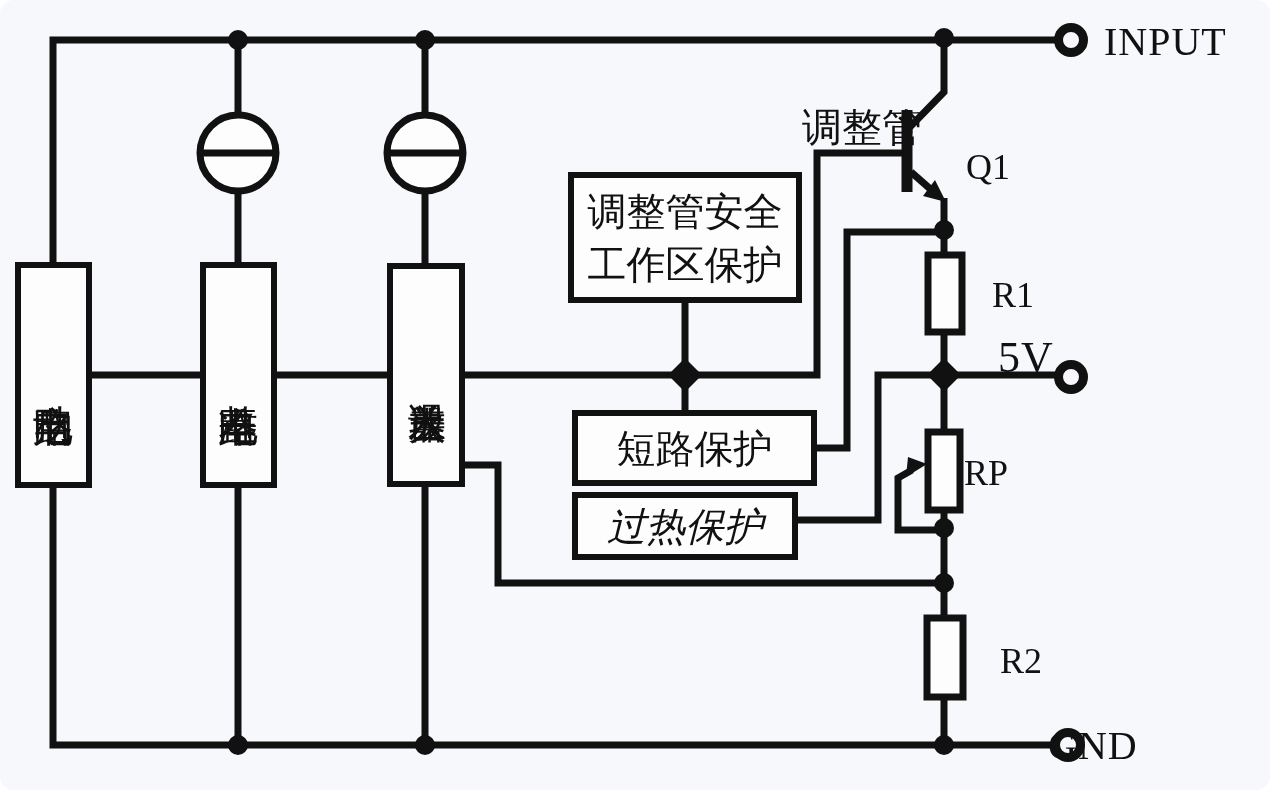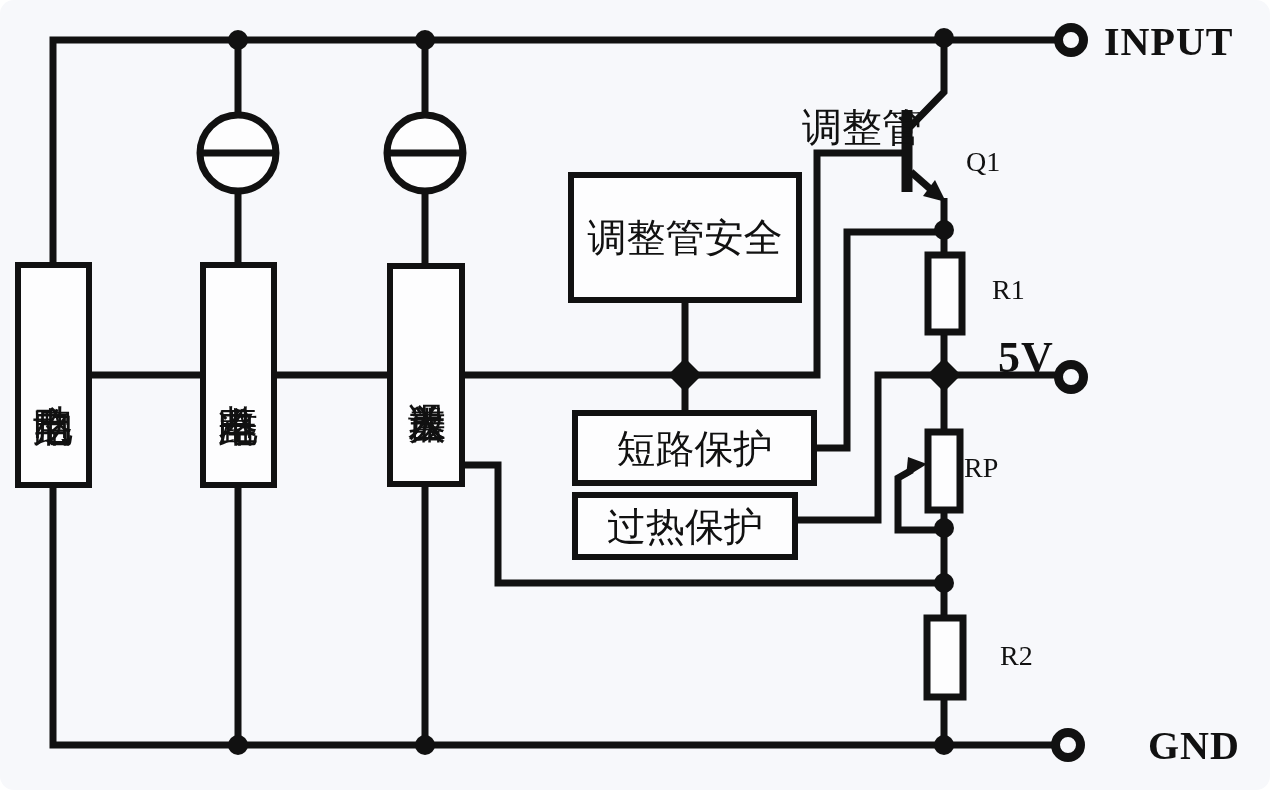--- a/index.html
+++ b/index.html
@@ -17,22 +17,22 @@
   }
   .vtext{
     writing-mode:vertical-rl;text-orientation:upright;
     font-size:40px;line-height:1.05;letter-spacing:1px;color:#111;
     font-family:"DejaVu Sans",sans-serif;
   }
   .htext{font-size:39px;line-height:1.0;color:#111;white-space:nowrap;}
   .soa-lines{display:flex;flex-direction:column;gap:14px;}
   .lbl{position:absolute;white-space:nowrap;color:#111;}
   .lbl.cjk{font-family:"DejaVu Sans",sans-serif;font-size:40px;margin-left:24px;}
-  .lbl.serif{font-family:"Liberation Serif","DejaVu Serif",serif;font-size:28px;}
-  .lbl.serif-bold{font-family:"Liberation Serif","DejaVu Serif",serif;font-size:40px;font-weight:bold;letter-spacing:1px;}
+  .lbl.serif{font-family:"Liberation Serif","DejaVu Serif",serif;font-size:36px;}
+  .lbl.serif-bold{font-family:"Liberation Serif","DejaVu Serif",serif;font-size:40px;font-weight:normal;letter-spacing:1px;}
 </style>
 </head>
 <body>
 
 <div class="stage">
 
   <svg width="1270" height="790" viewBox="0 0 1270 790" fill="none" stroke="#111111" stroke-width="7">
 
     <polyline points="1057,40 53,40 53,745 1055,745"></polyline>
 
@@ -106,33 +106,34 @@
     <span class="vtext">基准电路</span>
   </div>
 
   <div class="blockbox" style="left:387px;top:263px;width:78px;height:224px;">
     <span class="vtext" style="font-size:38px;">误差放大器</span>
   </div>
 
   <div class="blockbox" style="left:568px;top:172px;width:234px;height:131px;">
     <div class="soa-lines">
       <span class="htext">调整管安全</span>
+      <span class="htext">工作区保护</span>
     </div>
   </div>
 
   <div class="blockbox" style="left:572px;top:410px;width:245px;height:76px;">
     <span class="htext">短路保护</span>
   </div>
 
-  <div class="blockbox" style="left:572px;top:492px;width:226px;height:68px;">
+  <div class="blockbox" style="left:572px;top:492px;width:226px;height:68px;font-style:italic;">
     <span class="htext">过热保护</span>
   </div>
 
   <div class="lbl cjk" style="left:778px;top:100px;">调整管</div>
   <div class="lbl serif" style="left:966px;top:146px;">Q1</div>
   <div class="lbl serif" style="left:992px;top:274px;">R1</div>
   <div class="lbl serif-bold" style="left:998px;top:332px;font-size:44px;">5V</div>
   <div class="lbl serif" style="left:964px;top:452px;">RP</div>
   <div class="lbl serif" style="left:1000px;top:640px;">R2</div>
   <div class="lbl serif-bold" style="left:1104px;top:18px;">INPUT</div>
-  <div class="lbl serif-bold" style="left:1148px;top:722px;">GND</div>
+  <div class="lbl serif-bold" style="left:1048px;top:722px;">GND</div>
 
 </div>
 
 </body></html>

